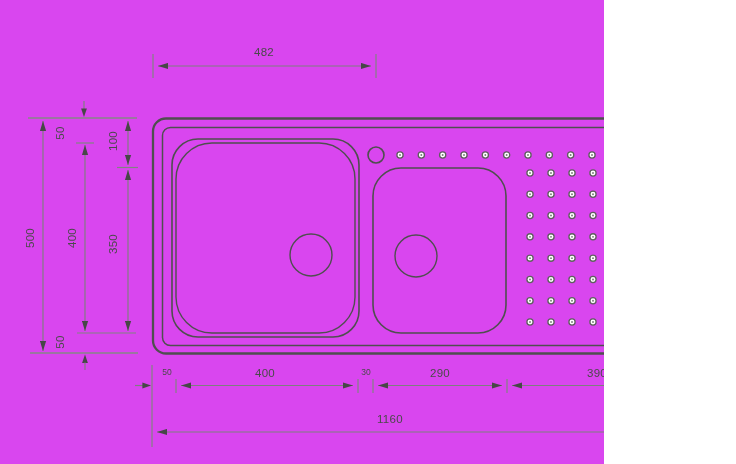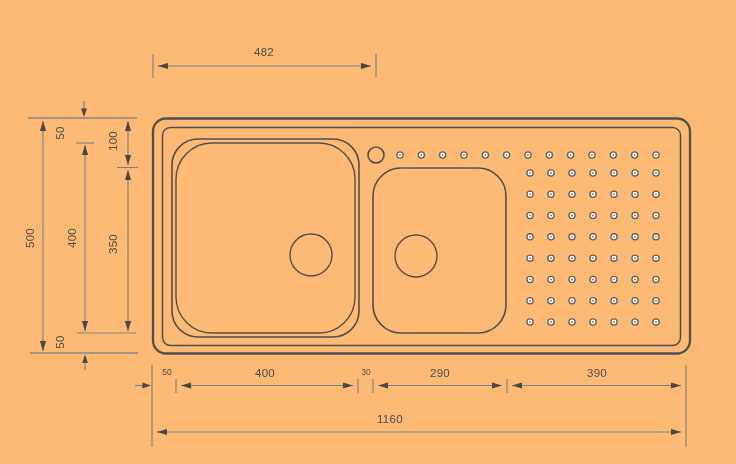--- a/index.html
+++ b/index.html
@@ -2,23 +2,23 @@
 <html><head>
 <meta charset="utf-8">
 <style>
   html, body {
     margin: 0;
     padding: 0;
     background: #ffffff;
   }
   .stage {
     position: relative;
-    width: 736px;
+    width: 604px;
     height: 464px;
-    background: #fdba74;
+    background: #d946ef;
     overflow: hidden;
   }
   svg { display: block; }
 
   
   .sink-line {
     fill: none;
     stroke: #4f4f4f;
   }
   .w-outer { stroke-width: 2.3; }

